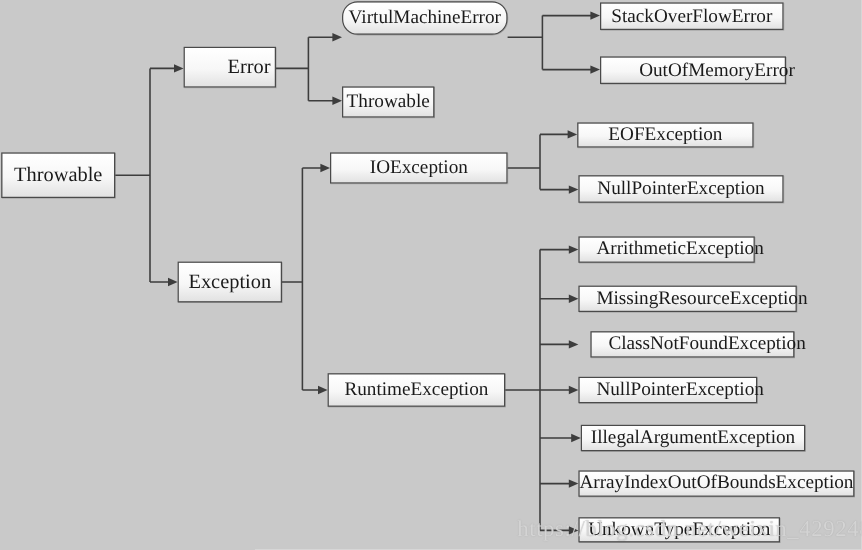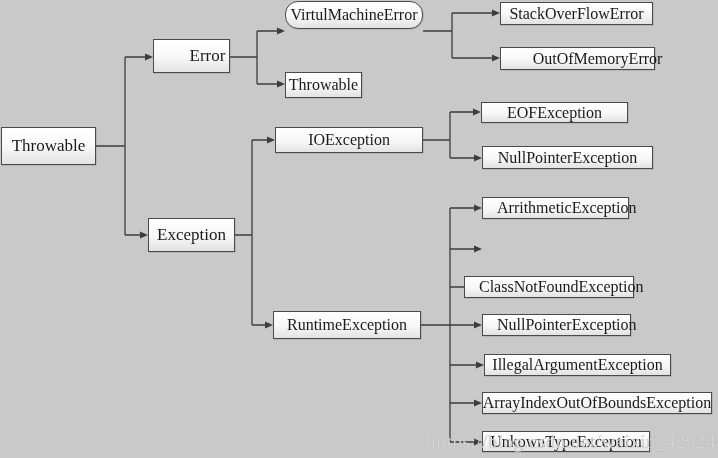--- a/index.html
+++ b/index.html
@@ -86,21 +86,22 @@
   <div class="node" style="left:275px;top:127px;width:148px;height:26px;">IOException</div>
   <div class="node" style="left:273px;top:311px;width:148px;height:28px;">RuntimeException</div>
 
   <div class="node" style="left:500px;top:2px;width:153px;height:23px;">StackOverFlowError</div>
   <div class="node" style="left:500px;top:47px;width:155px;height:23px;padding-left:40px;">OutOfMemoryError</div>
 
   <div class="node" style="left:481px;top:102px;width:147px;height:21px;">EOFException</div>
   <div class="node" style="left:482px;top:146px;width:171px;height:23px;">NullPointerException</div>
 
   <div class="node leftalign" style="left:482px;top:197px;width:147px;height:22px;">ArrithmeticException</div>
-  <div class="node leftalign" style="left:464px;top:276px;width:170px;height:22px;text-align:right;">ClassNotFoundException</div>
+  <div class="node leftalign" style="left:482px;top:238px;width:182px;height:22px;">MissingResourceException</div>
+  <div class="node leftalign" style="left:492px;top:276px;width:170px;height:22px;text-align:right;">ClassNotFoundException</div>
   <div class="node leftalign" style="left:482px;top:314px;width:149px;height:22px;">NullPointerException</div>
   <div class="node" style="left:484px;top:354px;width:187px;height:22px;">IllegalArgumentException</div>
   <div class="node" style="left:482px;top:392px;width:230px;height:22px;">ArrayIndexOutOfBoundsException</div>
   <div class="node" style="left:482px;top:431px;width:168px;height:21px;">UnkownTypeException</div>
 
   <div id="watermark">https://blog.csdn.net/weixin_42924810</div>
 
 </div>
 
 </body></html>

